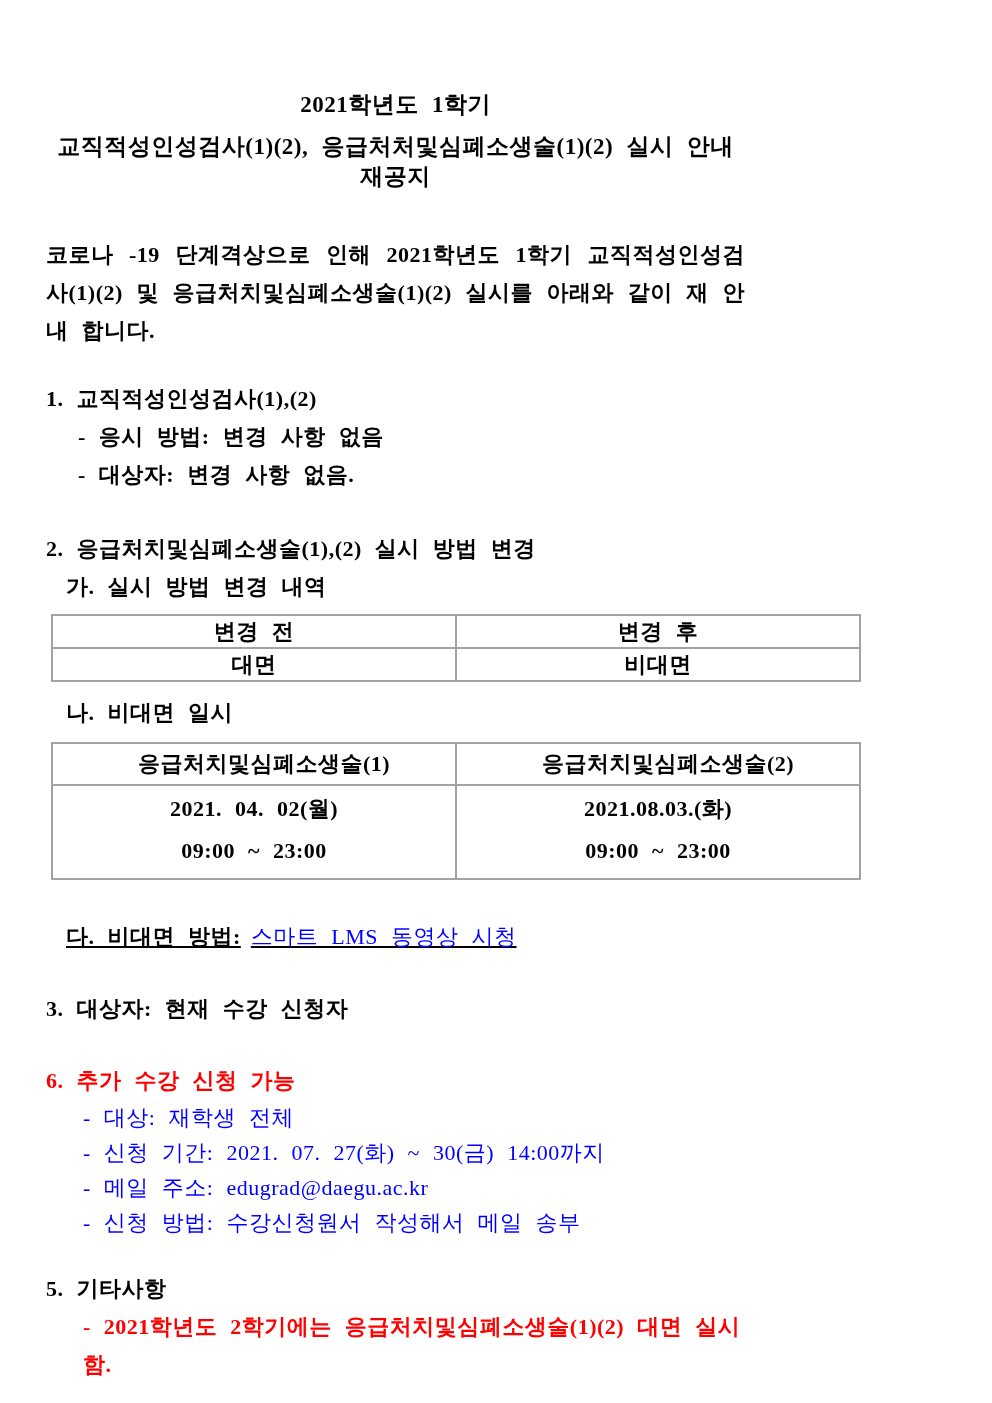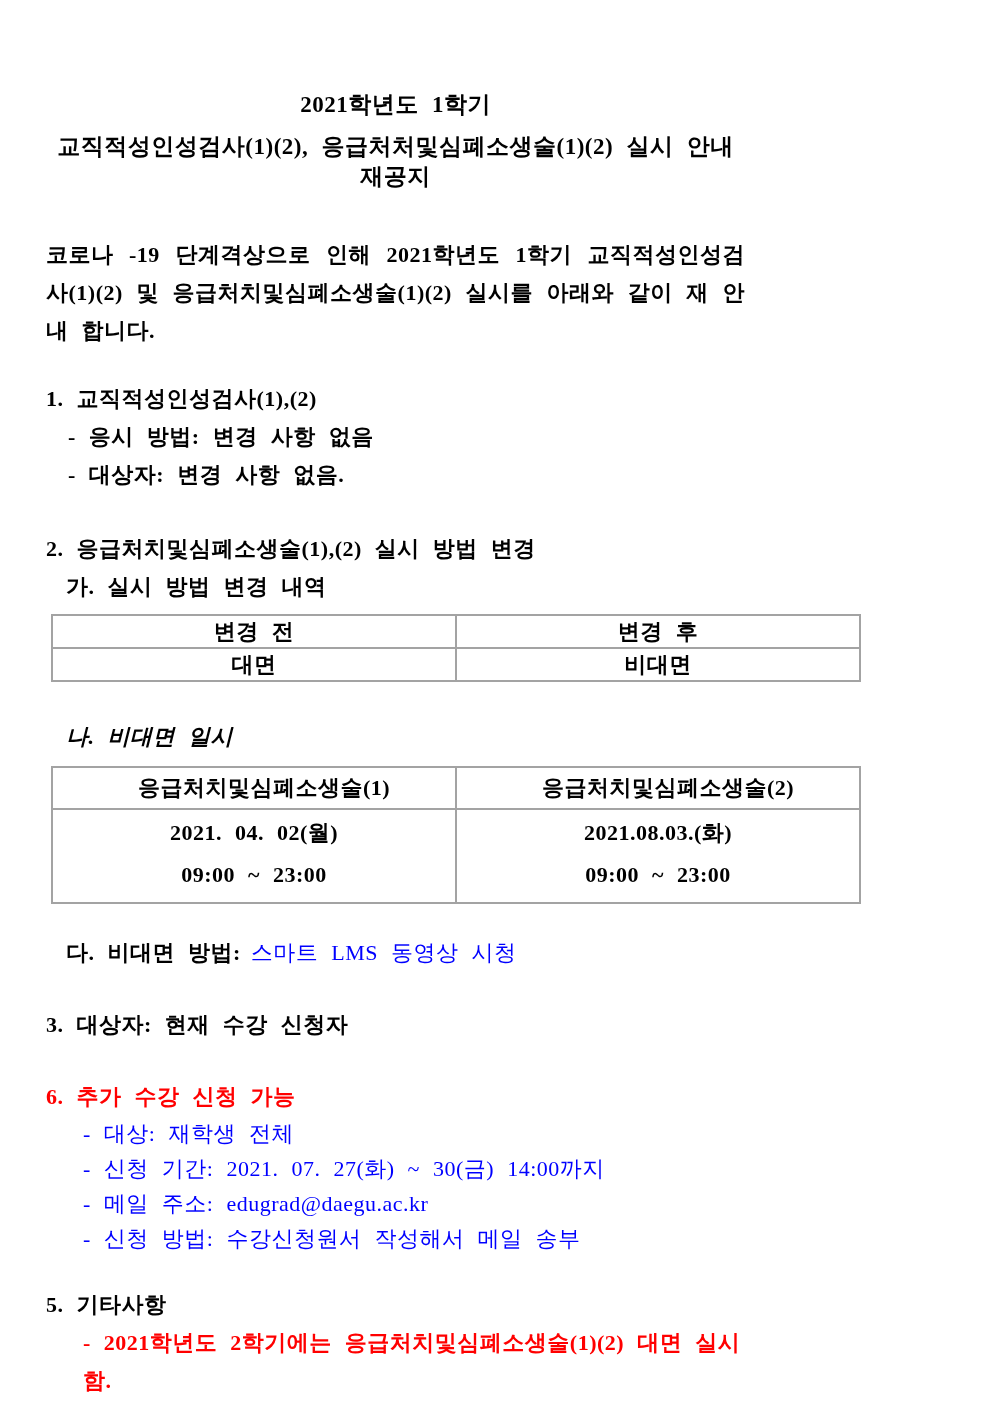--- a/index.html
+++ b/index.html
@@ -13,35 +13,35 @@
   }
   .doc { box-sizing:border-box; width:791px; height:1403px; padding:90px 46px 0 46px; }
 
   .title  { text-align:center; font-size:23px; line-height:30px; }
   .title2 { margin-top:12px; }
 
   .intro  { margin:44px 0 0 0; line-height:38px; text-align:justify; }
 
   .line   { line-height:38px; }
   .s1     { margin-top:30px; }
-  .dash1  { margin-left:22px; }
+  .dash1  { margin-left:32px; }
   .s2     { margin-top:36px; }
   .subh   { margin-left:20px; }
 
   .tbl { border-collapse:collapse; table-layout:fixed; width:810px; margin:8px 0 0 5px; text-align:center; }
   .tbl th, .tbl td { border:2px solid #a3a3a3; padding:0; font-weight:bold; font-size:22px; }
   .tbl1 th, .tbl1 td { height:31px; line-height:29px; }
 
-  .nb   { margin-top:36px;font-style:italic; }
+  .nb   { margin-top:12px; }
   .tbl2 { margin-top:10px; }
   .tbl2 th { height:40px;padding-left:20px; }
   .tbl2 td { padding:2px 0 6px 0; }
   .cellline { line-height:42px; }
 
-  .da      { margin-top:30px; }
+  .da      { margin-top:38px;text-decoration:underline; }
   .da-label{ padding-right:10px; }
 
   .blue { color:#0000ff; font-weight:normal; }
   .red  { color:#ff0000; }
 
   .s3    { margin-top:34px; }
   .s4    { margin-top:34px; }
   .dash4 { margin-left:37px; line-height:35px; }
   .s5    { margin-top:30px; }
   .dash5 { margin-left:37px; }

